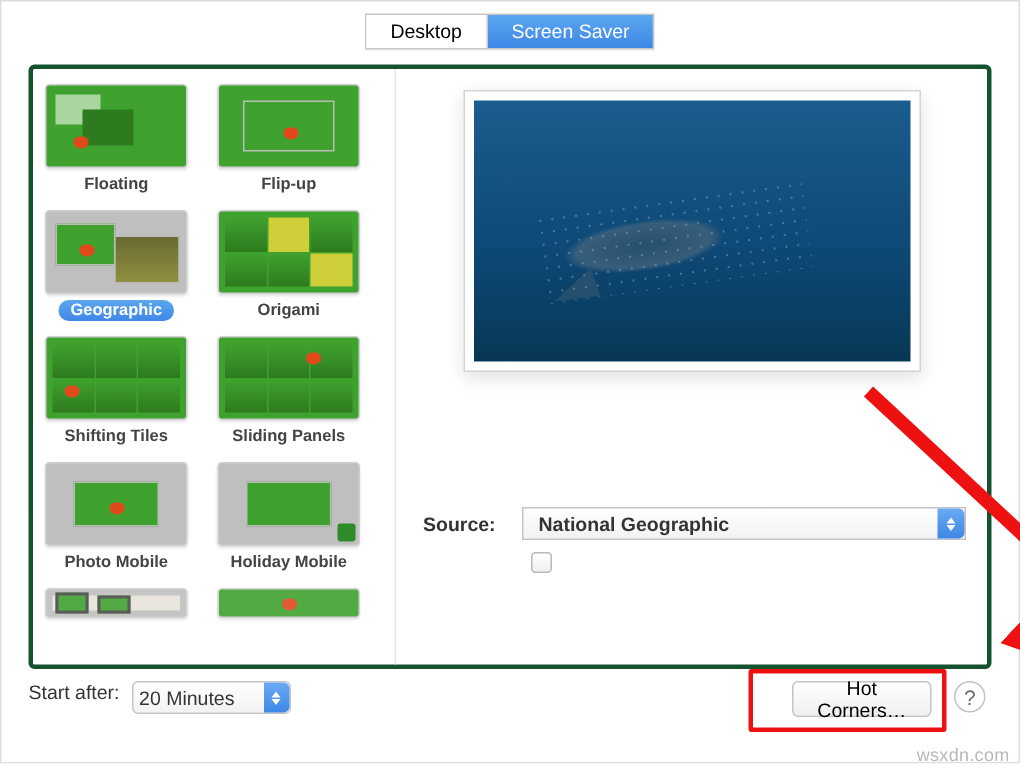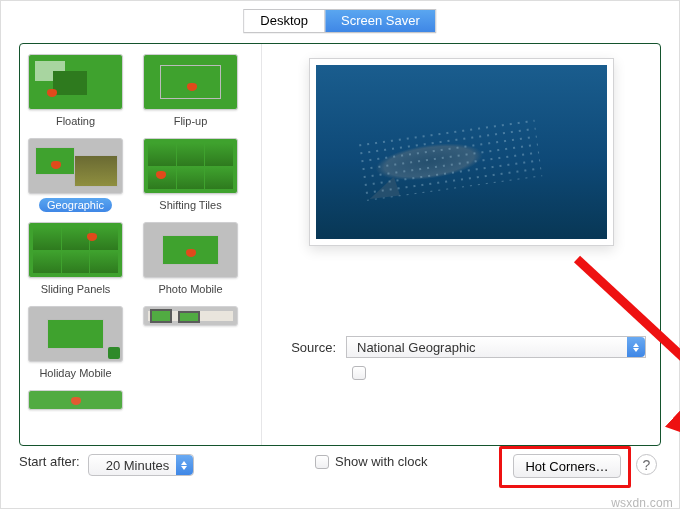--- a/index.html
+++ b/index.html
@@ -4,21 +4,21 @@
 <style>
   * { box-sizing: border-box; }
   body { margin:0; font-family:-apple-system,"Helvetica Neue",Arial,sans-serif; font-size:13px; color:#333; background:#fff; }
   .window { width:680px; height:509px; position:relative; background:#fff; border:1px solid #ddd; }
   
   .seg { position:absolute; top:8px; left:50%; transform:translateX(-50%); display:flex; border:1px solid #c7c7c9; border-radius:0; overflow:hidden; box-shadow:0 1px 0 rgba(0,0,0,.05); }
   .seg-item { padding:3px 16px 4px 16px; font-size:13px; background:#fff; border:none; cursor:pointer; }
   .seg-item.active { background:linear-gradient(#5aa6f0,#3f87e6); color:#fff; }
   .seg-item + .seg-item { border-left:1px solid #c7c7c9; }
   
-  .panel { position:absolute; top:42px; left:18px; right:18px; bottom:62px; border:1px solid #14532d; border-radius:4px; background:#fff; display:flex; }
+  .panel { position:absolute; top:42px; left:18px; right:18px; bottom:62px; border:3px solid #14532d; border-radius:4px; background:#fff; display:flex;font-weight:bold; }
   .left { width:242px; border-right:1px solid #e6e6e8; padding:10px 8px; overflow:hidden; }
   .grid { display:flex; flex-wrap:wrap; gap:10px 20px; }
   .ss-item { width:95px; display:flex; flex-direction:column; align-items:center; cursor:pointer; }
   .thumb { width:95px; height:56px; border:1px solid #cfcfd1; border-radius:3px; position:relative; overflow:hidden; box-shadow:0 1px 2px rgba(0,0,0,.12); background:#3fa22e; }
   .thumb.gray { background:#bfbfbf; }
   .lbl { margin-top:4px; font-size:11px; color:#444; text-align:center; padding:1px 8px; border-radius:8px; white-space:nowrap; }
   .lbl.sel { background:linear-gradient(#5aa6f0,#3f87e6); color:#fff; }
   
   .mini { position:absolute; background:rgba(255,255,255,.55); }
   .mini.d1 { width:30px; height:20px; top:6px; left:6px; }
@@ -32,34 +32,34 @@
   .slide-a { position:absolute; left:6px; top:8px; width:40px; height:28px; background:#3fa22e; border:1px solid #bbb; }
   .slide-b { position:absolute; right:4px; top:16px; width:44px; height:32px; background:linear-gradient(#6a6a33,#8f8f3f); border:1px solid #bbb; }
   
   .right { flex:1; position:relative; padding:14px; }
   .preview-frame { margin:0 auto; width:305px; height:188px; border:1px solid #d3d3d5; background:#fff; box-shadow:0 4px 12px rgba(0,0,0,.12); padding:6px; }
   .preview { width:100%; height:100%; background:linear-gradient(#1a5d8e 0%,#0e4977 55%,#083755 100%); position:relative; overflow:hidden; }
   .shark { position:absolute; top:54%; left:46%; width:180px; height:60px; transform:translate(-50%,-50%) rotate(-8deg); background:radial-gradient(ellipse 90px 28px at 70px 30px,#254f6e 0%,#375e7b 50%,transparent 60%); border-radius:40% 60% 50% 40%/50% 40% 60% 50%; }
   .shark:before{content:"";position:absolute;top:42px;left:5px;width:0;height:0;border-top:14px solid transparent;border-right:30px solid #254f6e;border-bottom:6px solid transparent;transform:rotate(-10deg);}
   .shark:after{content:"";position:absolute;inset:0;background-image:radial-gradient(circle 1px,#9cc1d6 1px,transparent 1px);background-size:8px 8px;opacity:.4;}
   .src-row { position:absolute; left:18px; right:14px; top:292px; display:flex; align-items:center; gap:10px; }
-  .src-lbl { width:56px; text-align:right; }
+  .src-lbl { width:56px; text-align:left; }
   .popup { flex:1; height:22px; background:linear-gradient(#fff,#f2f2f4); border:1px solid #c3c3c6; border-radius:0; position:relative; display:flex; align-items:center; padding:0 24px 0 10px; font-size:13px; }
   .popup .btn { position:absolute; right:0; top:0; bottom:0; width:18px; background:linear-gradient(#6aaaf2,#3f87e6); border-top-right-radius:4px; border-bottom-right-radius:4px; display:flex; flex-direction:column; align-items:center; justify-content:center; gap:1px; }
   .tri-up { width:0;height:0;border-left:3px solid transparent;border-right:3px solid transparent;border-bottom:4px solid #fff; }
   .tri-dn { width:0;height:0;border-left:3px solid transparent;border-right:3px solid transparent;border-top:4px solid #fff; }
   .shuf-row { position:absolute; left:90px; top:322px; display:flex; align-items:center; gap:6px; }
   .cb { width:14px; height:14px; border:1px solid #b7b7ba; border-radius:3px; background:linear-gradient(#fff,#f0f0f2); }
   
   .bottom { position:absolute; left:18px; right:18px; bottom:14px; height:40px; display:flex; align-items:flex-start; }
   .start-lbl { margin-right:8px; }
-  .sel-min { width:106px; height:22px; background:linear-gradient(#fff,#f2f2f4); border:1px solid #c3c3c6; border-radius:4px; position:relative; display:flex; align-items:center; padding:0 22px 0 17px; }
+  .sel-min { width:106px; height:22px; background:linear-gradient(#fff,#f2f2f4); border:1px solid #c3c3c6; border-radius:4px; position:relative; display:flex; align-items:center; padding:0 22px 0 4px; }
   .sel-min .btn { position:absolute; right:0; top:0; bottom:0; width:17px; background:linear-gradient(#6aaaf2,#3f87e6); border-top-right-radius:4px; border-bottom-right-radius:4px; display:flex; flex-direction:column; align-items:center; justify-content:center; gap:1px; }
   .clock { position:absolute; left:296px; display:flex; align-items:center; gap:6px; }
-  .hot { position:absolute; right:40px; width:108px; height:24px; background:linear-gradient(#fff,#f0f0f2); border:1px solid #c3c3c6; border-radius:4px; font-size:13px; display:flex; align-items:center; justify-content:center; }
+  .hot { position:absolute; right:40px; width:93px; height:24px; background:linear-gradient(#fff,#f0f0f2); border:1px solid #c3c3c6; border-radius:4px; font-size:13px; display:flex; align-items:center; justify-content:center; }
   
   .anno { position:absolute; right:30px; bottom:6px; width:132px; height:42px; border:3px solid #e11; border-radius:2px; pointer-events:none; }
   .help { position:absolute; right:4px; width:21px; height:21px; border:1px solid #c3c3c6; border-radius:50%; display:flex; align-items:center; justify-content:center; color:#6b6b6e; font-size:14px; background:#fff; }
   
   .arrow { position:absolute; left:300px; top:210px; pointer-events:none; }
   .watermark { position:absolute; right:6px; bottom:-2px; font-size:12px; color:#b8b8b8; letter-spacing:.2px; }
 </style>
 </head>
 <body>
 
@@ -93,20 +93,33 @@
 
         <div class="ss-item">
           <div class="thumb gray">
               <div class="slide-a"></div>
               <div class="slide-b"></div>
               <div class="mini bug" style="top:22px;left:22px;"></div>
             </div>
           <span class="lbl sel">Geographic</span>
         </div>
 
+        <div class="ss-item">
+          <div class="thumb">
+              <div class="grid-tiles">
+                <div></div>
+                <div style="background:#cfcf3a"></div>
+                <div></div>
+                <div></div>
+                <div></div>
+                <div style="background:#cfcf3a"></div>
+              </div>
+            </div>
+          <span class="lbl">Origami</span>
+        </div>
 
         <div class="ss-item">
           <div class="thumb">
               <div class="grid-tiles">
                 <div></div>
                 <div></div>
                 <div></div>
                 <div></div>
                 <div></div>
                 <div></div>
@@ -198,24 +211,20 @@
   <div class="bottom">
     <span class="start-lbl">Start after:</span>
     <div class="sel-min">
       <span>20 Minutes</span>
       <div class="btn">
           <div class="tri-up"></div>
           <div class="tri-dn"></div>
         </div>
     </div>
 
-    <div class="clock">
-      <div class="cb"></div>
-      <span>Show with clock</span>
-    </div>
 
     <button class="hot">Hot Corners…</button>
 
     <div class="help">?</div>
 
     <div class="anno"></div>
   </div>
 
   <div class="watermark">wsxdn.com</div>
 </div>

